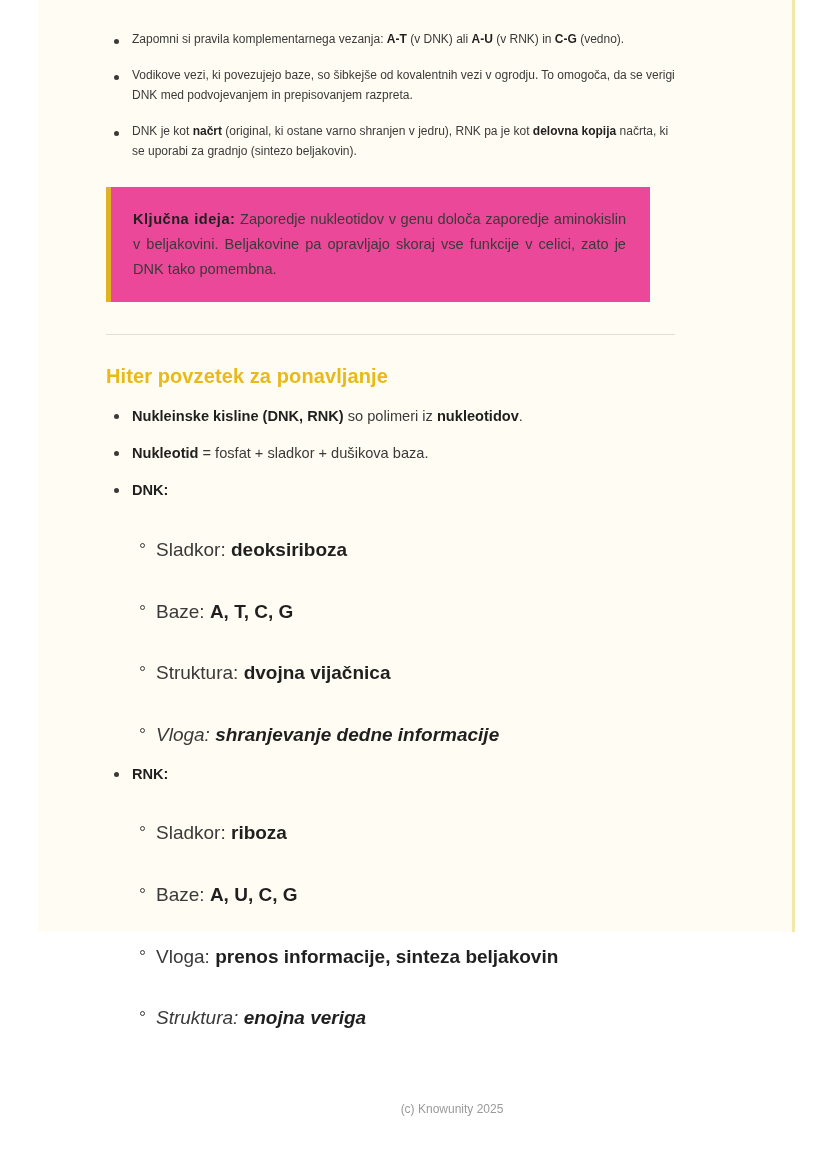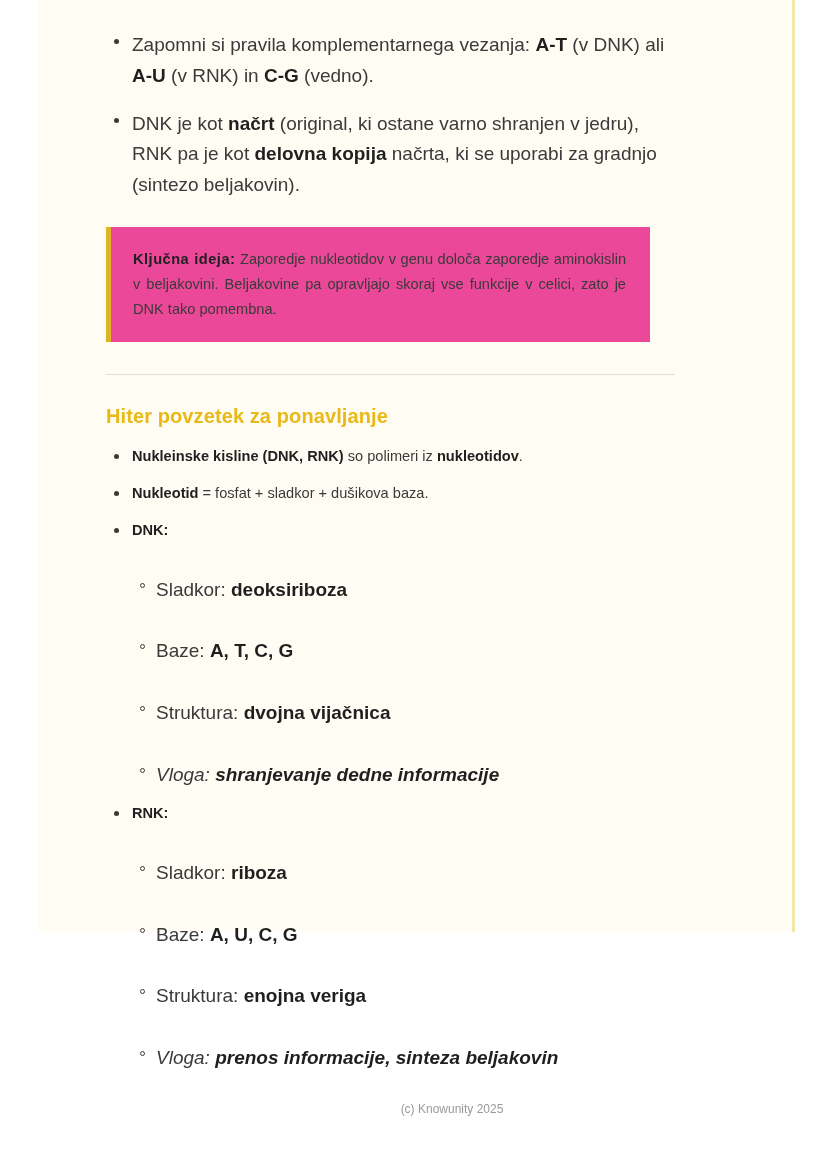--- a/index.html
+++ b/index.html
@@ -41,21 +41,21 @@
 
   ul.bullets {
     list-style: none;
     margin: 0;
     padding: 0;
   }
   ul.bullets > li {
     position: relative;
     padding-left: 26px;
     margin-bottom: 17px;
-    font-size: 19px;
+    font-size: 12px;
     line-height: 1.62;
     color: #3a3a3a;
   }
   ul.bullets > li::before {
     content: "";
     position: absolute;
     left: 8px;
     top: 9px;
     width: 5px;
     height: 5px;
@@ -161,20 +161,21 @@
 </head>
 <body>
 
 <div class="page">
 
   <div class="doc-card">
     <div class="doc-inner">
 
       <ul class="bullets" id="notes-list">
           <li><span>Zapomni si pravila komplementarnega vezanja: </span><b>A-T</b><span> (v DNK) ali </span><b>A-U</b><span> (v RNK) in </span><b>C-G</b><span> (vedno).</span></li>
+          <li><span>Vodikove vezi, ki povezujejo baze, so šibkejše od kovalentnih vezi v ogrodju. To omogoča, da se verigi DNK med podvojevanjem in prepisovanjem razpreta.</span></li>
           <li><span>DNK je kot </span><b>načrt</b><span> (original, ki ostane varno shranjen v jedru), RNK pa je kot </span><b>delovna kopija</b><span> načrta, ki se uporabi za gradnjo (sintezo beljakovin).</span></li>
         </ul>
 
       <div class="callout" id="callout"><b>Ključna ideja:</b><span> Zaporedje nukleotidov v genu določa zaporedje aminokislin v beljakovini. Beljakovine pa opravljajo skoraj vse funkcije v celici, zato je DNK tako pomembna.</span></div>
 
       <div class="divider"></div>
 
       <h2 class="section-title">Hiter povzetek za ponavljanje</h2>
 
       <ul class="summary" id="summary-list">
@@ -182,22 +183,22 @@
           <li><b>Nukleotid</b><span> = fosfat + sladkor + dušikova baza.</span></li>
           <li><b>DNK:</b><ul class="sub">
               <li><span>Sladkor: </span><b>deoksiriboza</b></li>
               <li><span>Baze: </span><b>A, T, C, G</b></li>
               <li><span>Struktura: </span><b>dvojna vijačnica</b></li>
               <li><span>Vloga: </span><b>shranjevanje dedne informacije</b></li>
             </ul></li>
           <li><b>RNK:</b><ul class="sub">
               <li><span>Sladkor: </span><b>riboza</b></li>
               <li><span>Baze: </span><b>A, U, C, G</b></li>
+              <li><span>Vloga: </span><b>prenos informacije, sinteza beljakovin</b></li>
               <li><span>Struktura: </span><b>enojna veriga</b></li>
-              <li><span>Vloga: </span><b>prenos informacije, sinteza beljakovin</b></li>
             </ul></li>
         </ul>
 
     </div>
   </div>
 
   <div class="footer">
     <span class="footer-inner">(c) Knowunity 2025</span>
   </div>
 

